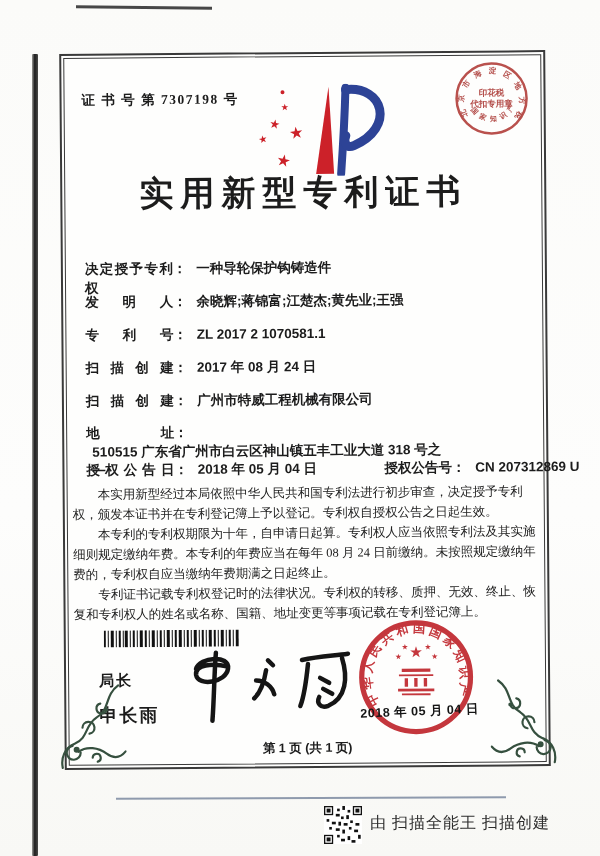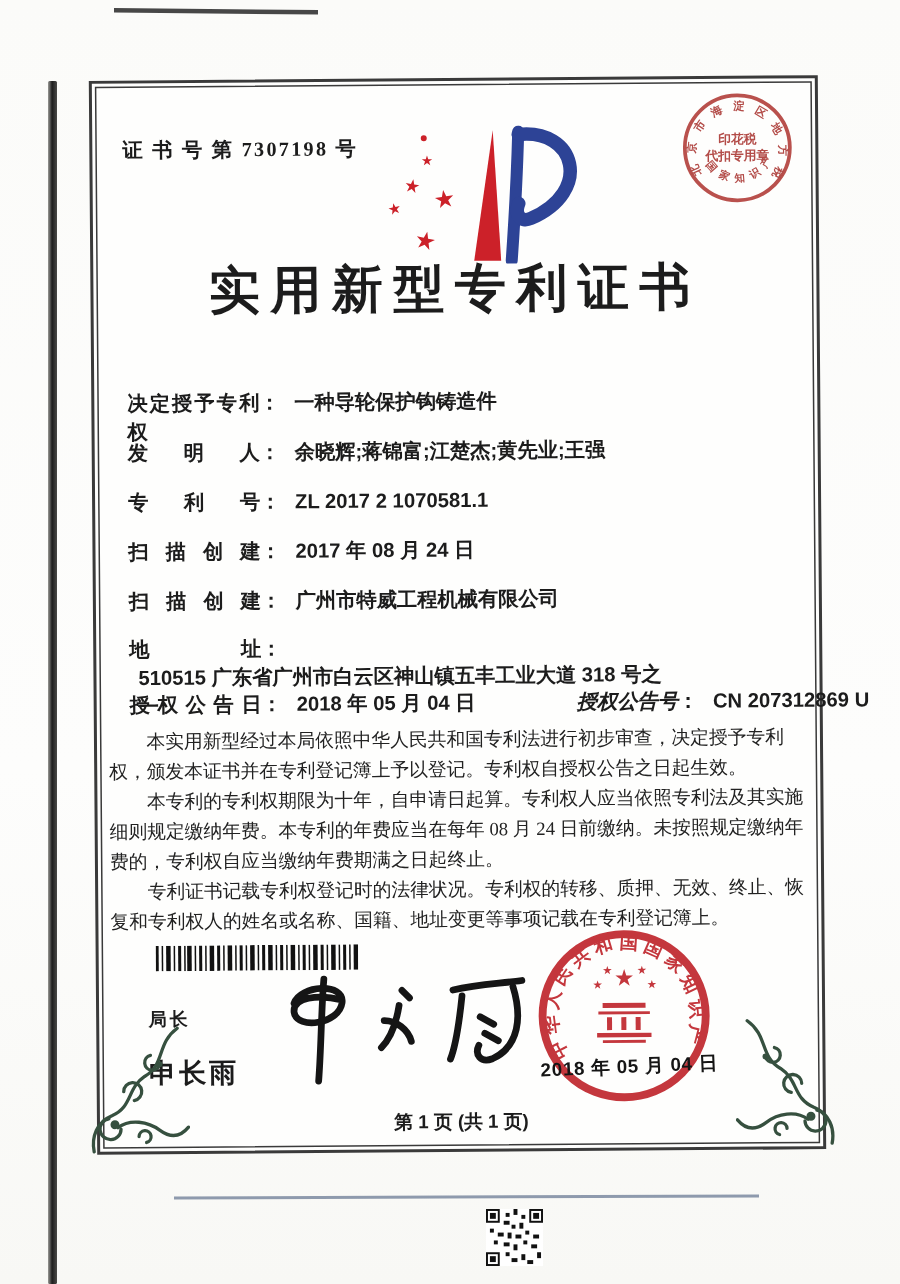--- a/index.html
+++ b/index.html
@@ -20,27 +20,27 @@
   .logo{position:absolute;left:194px;top:30px;width:132px;height:92px;}
   .title{position:absolute;left:0;top:116px;width:100%;text-align:center;
          font-family:"Liberation Serif","DejaVu Serif",serif;font-size:34px;font-weight:700;letter-spacing:7px;}
   .seal-small{position:absolute;left:390px;top:6px;width:80px;height:80px;opacity:.88;}
   
   .field-row{position:absolute;left:22px;right:18px;font-size:13.5px;font-weight:700;line-height:19px;}
   .flabel{display:inline-block;width:88px;text-align:justify;text-align-last:justify;vertical-align:top;}
   .fcolon{vertical-align:top;}
   .fvalue{display:inline-block;margin-left:6px;max-width:340px;vertical-align:top;}
   .grant-no{position:absolute;left:298px;top:0;white-space:nowrap;}
-  .grant-no .flabel{width:auto;text-align:left;text-align-last:auto;font-style:italic;}
+  .grant-no .flabel{width:auto;text-align:left;text-align-last:auto;}
   
   .body-text{position:absolute;left:8px;top:429px;width:466px;
              font-family:"Liberation Serif","DejaVu Serif",serif;font-size:12.5px;line-height:20px;color:#222;}
   .body-text p{margin:0;text-indent:2em;}
   .barcode{position:absolute;left:38px;top:575px;width:135px;height:17px;}
-  .director-label{position:absolute;left:33px;top:616px;font-size:12px;font-weight:700;letter-spacing:2px;}
+  .director-label{position:absolute;left:33px;top:616px;font-size:15px;font-weight:700;letter-spacing:2px;}
   .director-name{position:absolute;left:33px;top:648px;font-size:18px;font-weight:700;letter-spacing:2px;}
   .signature{position:absolute;left:108px;top:580px;width:200px;height:100px;}
   .seal-main{position:absolute;left:288px;top:562px;width:124px;height:124px;opacity:.92;}
   .seal-date{position:absolute;left:294px;top:650px;font-size:12.5px;font-weight:700;color:#151515;
              letter-spacing:.5px;transform:rotate(-2deg);white-space:nowrap;}
   .page-footer{position:absolute;left:0;top:686px;width:100%;text-align:center;font-size:12.5px;font-weight:700;}
   .ornament{position:absolute;width:78px;height:88px;}
   .ornament.bl{left:-18px;top:626px;}
   .ornament.br{left:424px;top:624px;transform:scaleX(-1);}
   
@@ -273,14 +273,15 @@
         <rect x="14" y="18" width="2" height="3"></rect>
       <rect x="19" y="16" width="2" height="2"></rect>
         <rect x="23" y="18" width="3" height="2"></rect>
         <rect x="26" y="22" width="2" height="3"></rect>
       <rect x="10" y="22" width="2" height="2"></rect>
         <rect x="13" y="25" width="3" height="2"></rect>
         <rect x="18" y="23" width="2" height="3"></rect>
       <rect x="21" y="26" width="3" height="2"></rect>
     </g>
   </svg>
+  <div class="scan-credit">由 扫描全能王 扫描创建</div>
 
 </div>
 
 </body></html>

